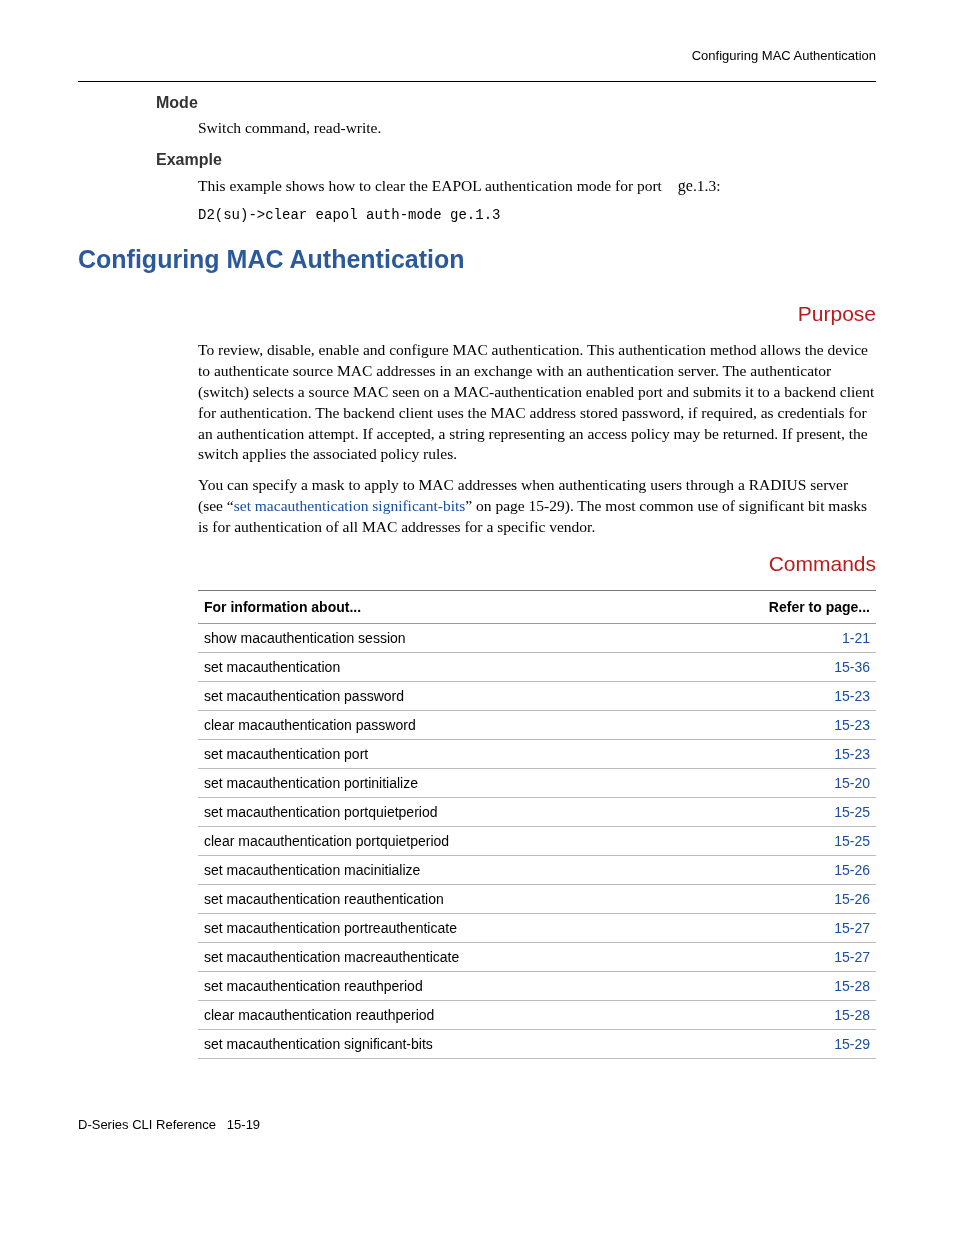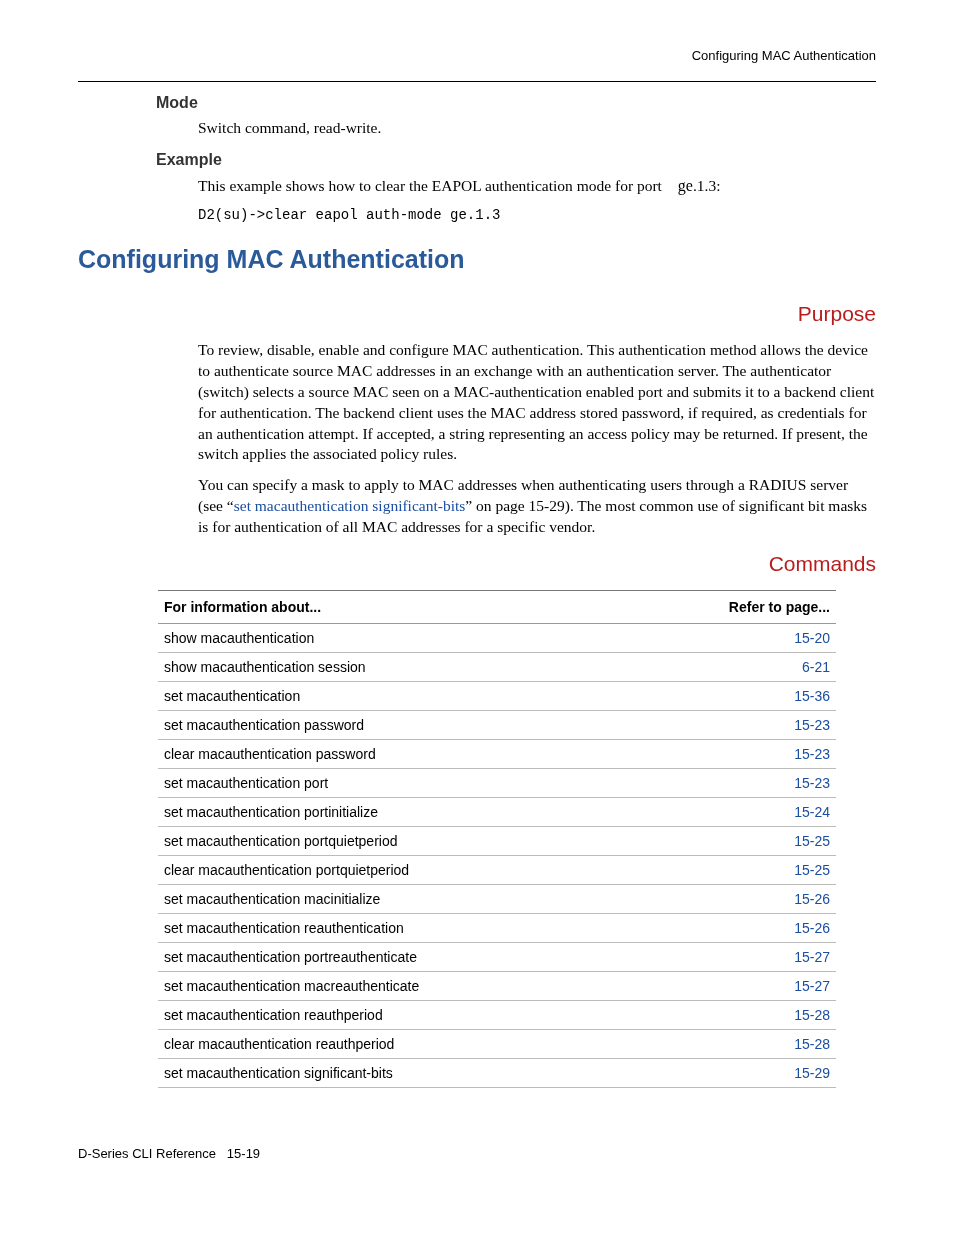--- a/index.html
+++ b/index.html
@@ -60,21 +60,21 @@
     font-size: 21px;
     color: #b91c1c;
     margin: 14px 0 14px 52px;
     text-align: right;
   }
   .link {
     color: #1a4ea0;
   }
   table.cmd {
     width: calc(100% - 120px);
-    margin-left: 80px;
+    margin-left: 120px;
     border-collapse: collapse;
     font-family: Arial, Helvetica, sans-serif;
     font-size: 14px;
     margin-top: 10px;
   }
   table.cmd th {
     text-align: left;
     font-weight: bold;
     border-top: 1px solid #777;
     border-bottom: 1px solid #999;
@@ -127,46 +127,42 @@
 
   <table class="cmd">
     <thead>
       <tr>
         <th>For information about...</th>
         <th>Refer to page...</th>
       </tr>
     </thead>
     <tbody id="cmd-body">
         <tr>
-          <td>show macauthentication</td>
-          <td>15-20</td>
-        </tr>
-        <tr>
           <td>show macauthentication session</td>
-          <td>6-21</td>
+          <td>1-21</td>
         </tr>
         <tr>
           <td>set macauthentication</td>
           <td>15-36</td>
         </tr>
         <tr>
           <td>set macauthentication password</td>
           <td>15-23</td>
         </tr>
         <tr>
           <td>clear macauthentication password</td>
           <td>15-23</td>
         </tr>
         <tr>
           <td>set macauthentication port</td>
           <td>15-23</td>
         </tr>
         <tr>
           <td>set macauthentication portinitialize</td>
-          <td>15-24</td>
+          <td>15-20</td>
         </tr>
         <tr>
           <td>set macauthentication portquietperiod</td>
           <td>15-25</td>
         </tr>
         <tr>
           <td>clear macauthentication portquietperiod</td>
           <td>15-25</td>
         </tr>
         <tr>

